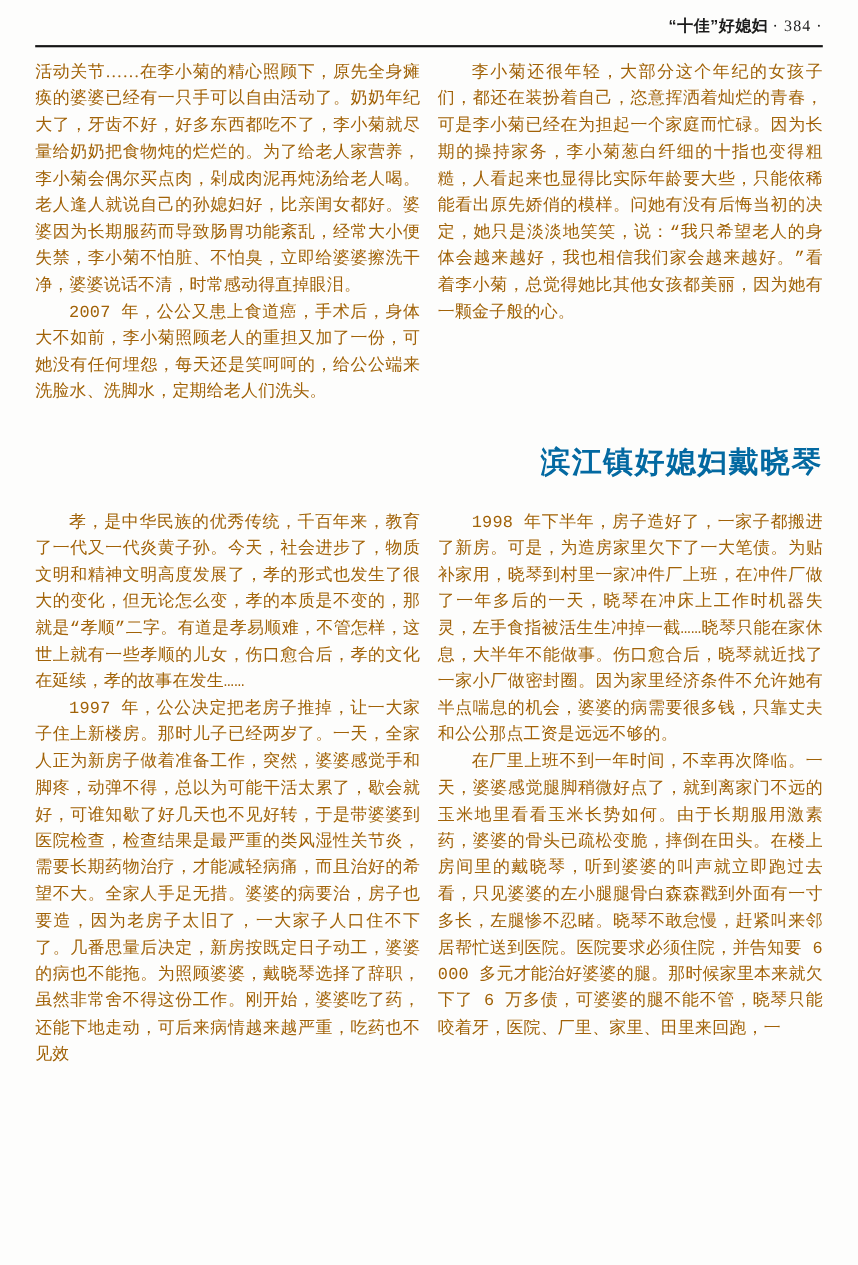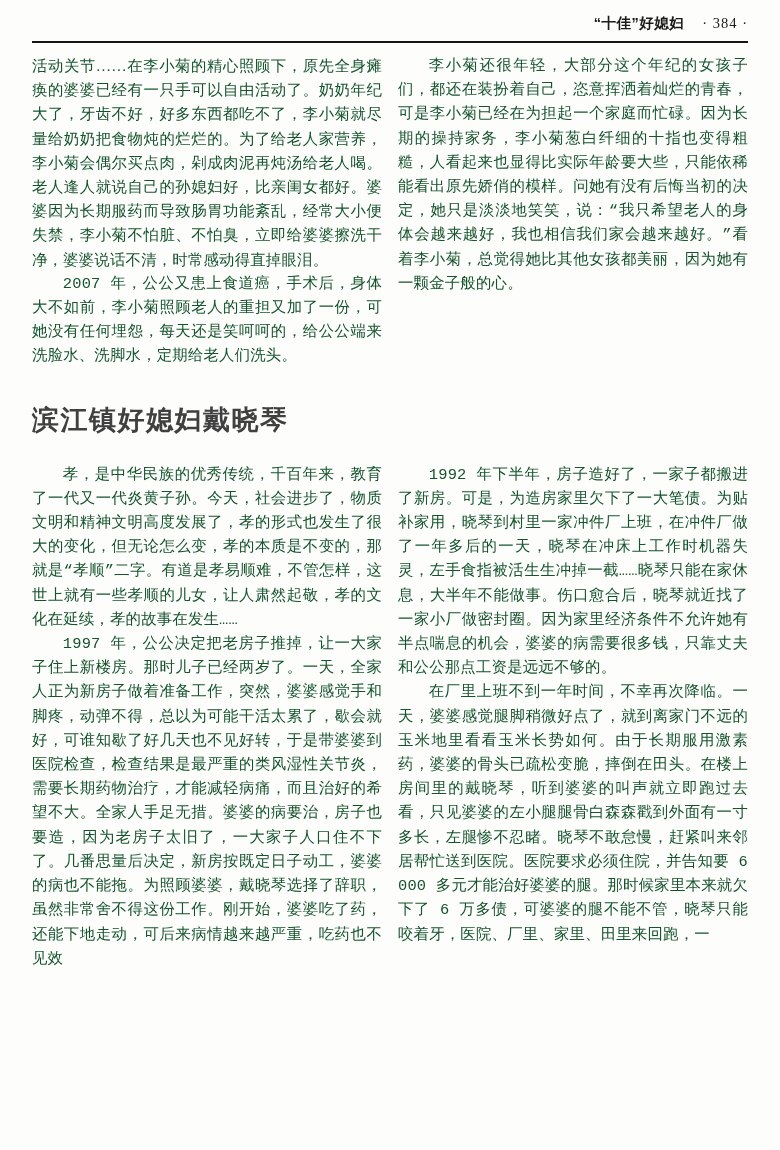--- a/index.html
+++ b/index.html
@@ -16,21 +16,21 @@
     background: #fdfdfc;
     color: #1b1b1b;
     box-sizing: border-box;
     padding: 14px 32px 0 32px;
     overflow: hidden;
   }
   .header {
     display: flex;
     justify-content: flex-end;
     align-items: baseline;
-    gap: 18px;
+    gap: 4px;
     height: 24px;
     font-size: 14.5px;
   }
   .running-title {
     font-family: "Liberation Sans", "DejaVu Sans", sans-serif;
     font-weight: 700;
     letter-spacing: 0.5px;
   }
   .page-number {
     font-family: "Liberation Serif", "DejaVu Serif", serif;
@@ -50,34 +50,34 @@
     width: 350px;
     flex: 0 0 350px;
   }
   .col p {
     margin: 0;
     font-size: 15.4px;
     line-height: 24.2px;
     text-align: justify;
     letter-spacing: 0.2px;
     word-break: break-all;
-    color: #14532d;
+    color: #a16207;
   }
   .col p.indent {
     text-indent: 2em;
     font-family: Liberation Mono, monospace;
   }
   .article-title {
     margin: 33px 0 25px 0;
-    text-align: left;
+    text-align: right;
     font-family: "Liberation Sans", "DejaVu Sans", sans-serif;
     font-size: 27px;
     font-weight: 700;
     letter-spacing: 1.5px;
-    color: #404040;
+    color: #0369a1;
   }
 </style>
 </head>
 <body>
 
 <div class="page">
 
   <div class="header">
     <span class="running-title">“十佳”好媳妇</span>
     <span class="page-number">· 384 ·</span>
@@ -91,22 +91,22 @@
     </div>
     <div class="col">
       <p class="indent">李小菊还很年轻，大部分这个年纪的女孩子们，都还在装扮着自己，恣意挥洒着灿烂的青春，可是李小菊已经在为担起一个家庭而忙碌。因为长期的操持家务，李小菊葱白纤细的十指也变得粗糙，人看起来也显得比实际年龄要大些，只能依稀能看出原先娇俏的模样。问她有没有后悔当初的决定，她只是淡淡地笑笑，说：“我只希望老人的身体会越来越好，我也相信我们家会越来越好。”看着李小菊，总觉得她比其他女孩都美丽，因为她有一颗金子般的心。</p>
     </div>
   </div>
 
   <h1 class="article-title">滨江镇好媳妇戴晓琴</h1>
 
   <div class="columns">
     <div class="col">
-      <p class="indent">孝，是中华民族的优秀传统，千百年来，教育了一代又一代炎黄子孙。今天，社会进步了，物质文明和精神文明高度发展了，孝的形式也发生了很大的变化，但无论怎么变，孝的本质是不变的，那就是“孝顺”二字。有道是孝易顺难，不管怎样，这世上就有一些孝顺的儿女，让人肃然起敬，孝的文化在延续，孝的故事在发生……</p>
+      <p class="indent">孝，是中华民族的优秀传统，千百年来，教育了一代又一代炎黄子孙。今天，社会进步了，物质文明和精神文明高度发展了，孝的形式也发生了很大的变化，但无论怎么变，孝的本质是不变的，那就是“孝顺”二字。有道是孝易顺难，不管怎样，这世上就有一些孝顺的儿女，伤口愈合后，孝的文化在延续，孝的故事在发生……</p>
       <p class="indent">1997 年，公公决定把老房子推掉，让一大家子住上新楼房。那时儿子已经两岁了。一天，全家人正为新房子做着准备工作，突然，婆婆感觉手和脚疼，动弹不得，总以为可能干活太累了，歇会就好，可谁知歇了好几天也不见好转，于是带婆婆到医院检查，检查结果是最严重的类风湿性关节炎，需要长期药物治疗，才能减轻病痛，而且治好的希望不大。全家人手足无措。婆婆的病要治，房子也要造，因为老房子太旧了，一大家子人口住不下了。几番思量后决定，新房按既定日子动工，婆婆的病也不能拖。为照顾婆婆，戴晓琴选择了辞职，虽然非常舍不得这份工作。刚开始，婆婆吃了药，还能下地走动，可后来病情越来越严重，吃药也不见效</p>
     </div>
     <div class="col">
-      <p class="indent">1992 年下半年，房子造好了，一家子都搬进了新房。可是，为造房家里欠下了一大笔债。为贴补家用，晓琴到村里一家冲件厂上班，在冲件厂做了一年多后的一天，晓琴在冲床上工作时机器失灵，左手食指被活生生冲掉一截……晓琴只能在家休息，大半年不能做事。伤口愈合后，晓琴就近找了一家小厂做密封圈。因为家里经济条件不允许她有半点喘息的机会，婆婆的病需要很多钱，只靠丈夫和公公那点工资是远远不够的。</p>
+      <p class="indent">1998 年下半年，房子造好了，一家子都搬进了新房。可是，为造房家里欠下了一大笔债。为贴补家用，晓琴到村里一家冲件厂上班，在冲件厂做了一年多后的一天，晓琴在冲床上工作时机器失灵，左手食指被活生生冲掉一截……晓琴只能在家休息，大半年不能做事。伤口愈合后，晓琴就近找了一家小厂做密封圈。因为家里经济条件不允许她有半点喘息的机会，婆婆的病需要很多钱，只靠丈夫和公公那点工资是远远不够的。</p>
       <p class="indent">在厂里上班不到一年时间，不幸再次降临。一天，婆婆感觉腿脚稍微好点了，就到离家门不远的玉米地里看看玉米长势如何。由于长期服用激素药，婆婆的骨头已疏松变脆，摔倒在田头。在楼上房间里的戴晓琴，听到婆婆的叫声就立即跑过去看，只见婆婆的左小腿腿骨白森森戳到外面有一寸多长，左腿惨不忍睹。晓琴不敢怠慢，赶紧叫来邻居帮忙送到医院。医院要求必须住院，并告知要 6 000 多元才能治好婆婆的腿。那时候家里本来就欠下了 6 万多债，可婆婆的腿不能不管，晓琴只能咬着牙，医院、厂里、家里、田里来回跑，一</p>
     </div>
   </div>
 
 </div>
 
 </body></html>

